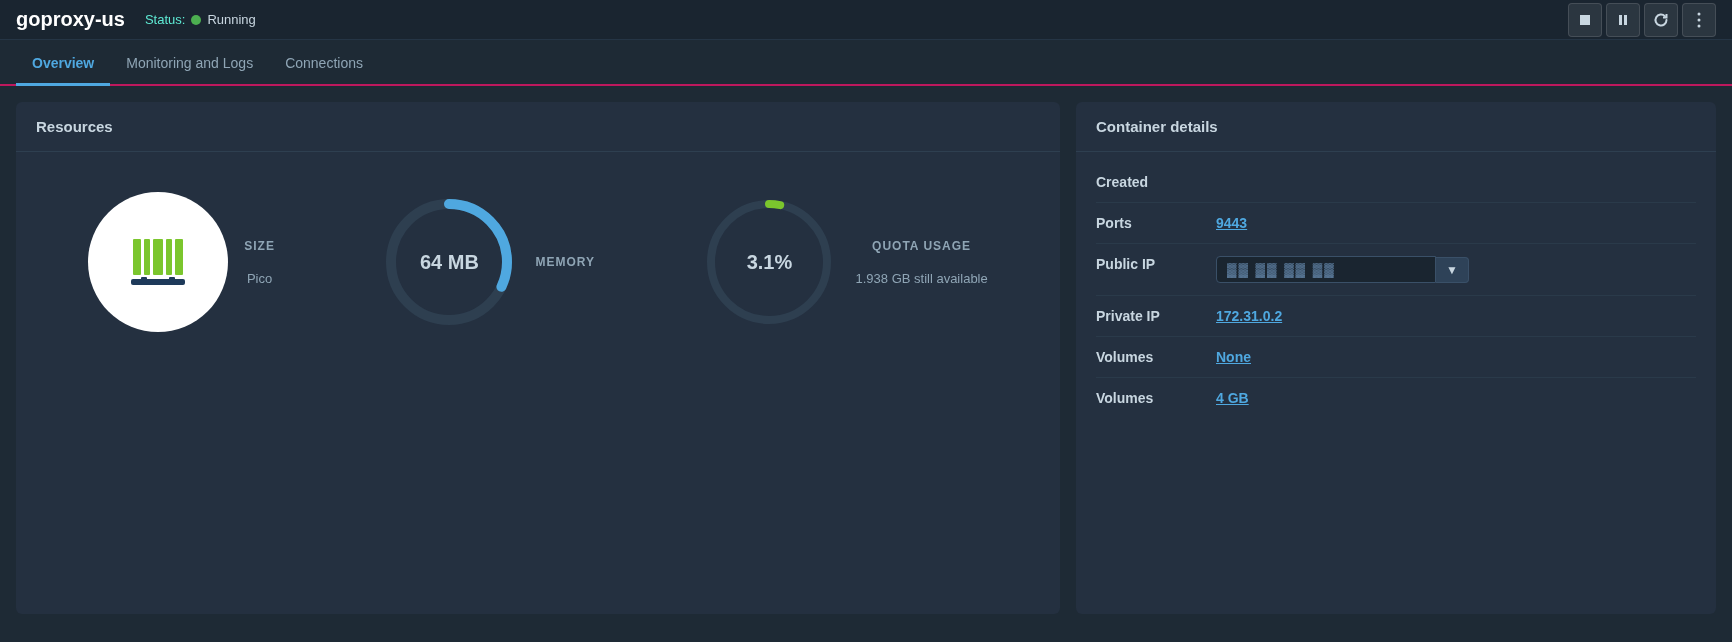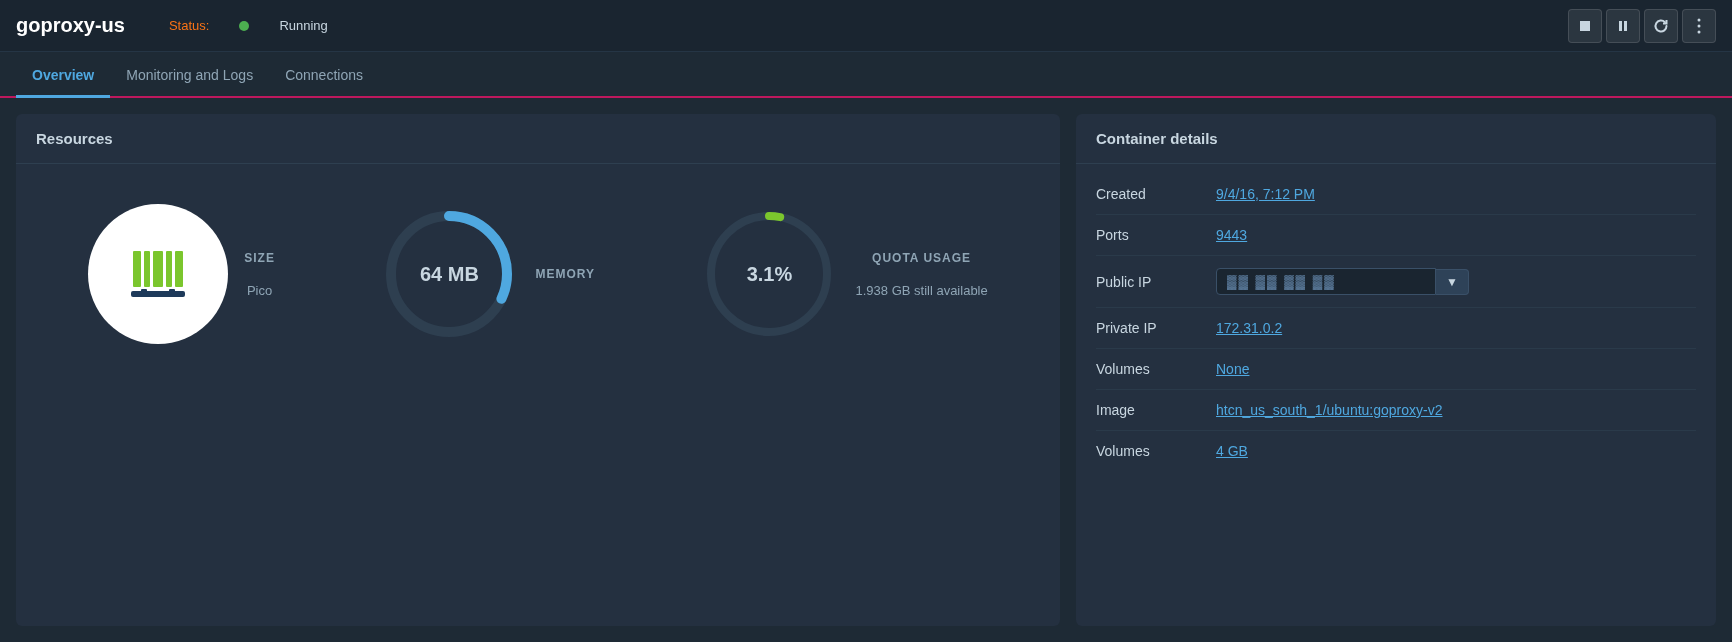--- a/index.html
+++ b/index.html
@@ -11,32 +11,31 @@
       width: 1732px;
       min-height: 642px;
     }
 
     
     .header {
       background-color: #1a2530;
       display: flex;
       align-items: center;
       padding: 0 16px;
-      height: 52px;
+      height: 40px;
       border-bottom: 1px solid #253545;
-      gap: 24px;
     }
     .app-title {
       color: #ffffff;
       font-size: 20px;
       font-weight: 600;
       margin-right: 20px;
     }
     .status-label {
-      color: #f97316;
+      color: #5eead4;
       font-size: 13px;
       margin-right: 6px;
     }
     .status-dot {
       display: inline-block;
       width: 10px;
       height: 10px;
       border-radius: 50%;
       background-color: #4caf50;
       margin-right: 6px;
@@ -205,23 +204,24 @@
       font-weight: 600;
       color: #c8d6e0;
       padding: 16px 20px;
       border-bottom: 1px solid #2e3f50;
     }
     .details-body {
       padding: 10px 20px;
     }
     .detail-row {
       display: flex;
-      align-items: center;
+      align-items: flex-start;
       padding: 12px 0;
       border-bottom: 1px solid #2a3a4a;
+      font-weight: bold;
     }
     .detail-row:last-child { border-bottom: none; }
     .detail-key {
       width: 120px;
       color: #c8d6e0;
       font-size: 14px;
       flex-shrink: 0;
     }
     .detail-value {
       color: #4fa8e0;
@@ -371,21 +371,20 @@
 
     </div>
   </div>
 
   <div class="details-panel">
     <div class="details-title">Container details</div>
     <div class="details-body">
 
       <div class="detail-row">
         <span class="detail-key">Created</span>
-        <span class="detail-value detail-value-link">9/4/16, 7:12 PM</span>
       </div>
 
       <div class="detail-row">
         <span class="detail-key">Ports</span>
         <span class="detail-value detail-value-link">9443</span>
       </div>
 
       <div class="detail-row">
         <span class="detail-key">Public IP</span>
         <div class="public-ip-wrapper">
@@ -399,24 +398,20 @@
       <div class="detail-row">
         <span class="detail-key">Private IP</span>
         <span class="detail-value detail-value-link">172.31.0.2</span>
       </div>
 
       <div class="detail-row">
         <span class="detail-key">Volumes</span>
         <span class="detail-value detail-value-link">None</span>
       </div>
 
-      <div class="detail-row">
-        <span class="detail-key">Image</span>
-        <span class="detail-value detail-value-link">htcn_us_south_1/ubuntu:goproxy-v2</span>
-      </div>
 
       <div class="detail-row">
         <span class="detail-key">Volumes</span>
         <span class="detail-value detail-value-link">4 GB</span>
       </div>
 
     </div>
   </div>
 
 </div>

